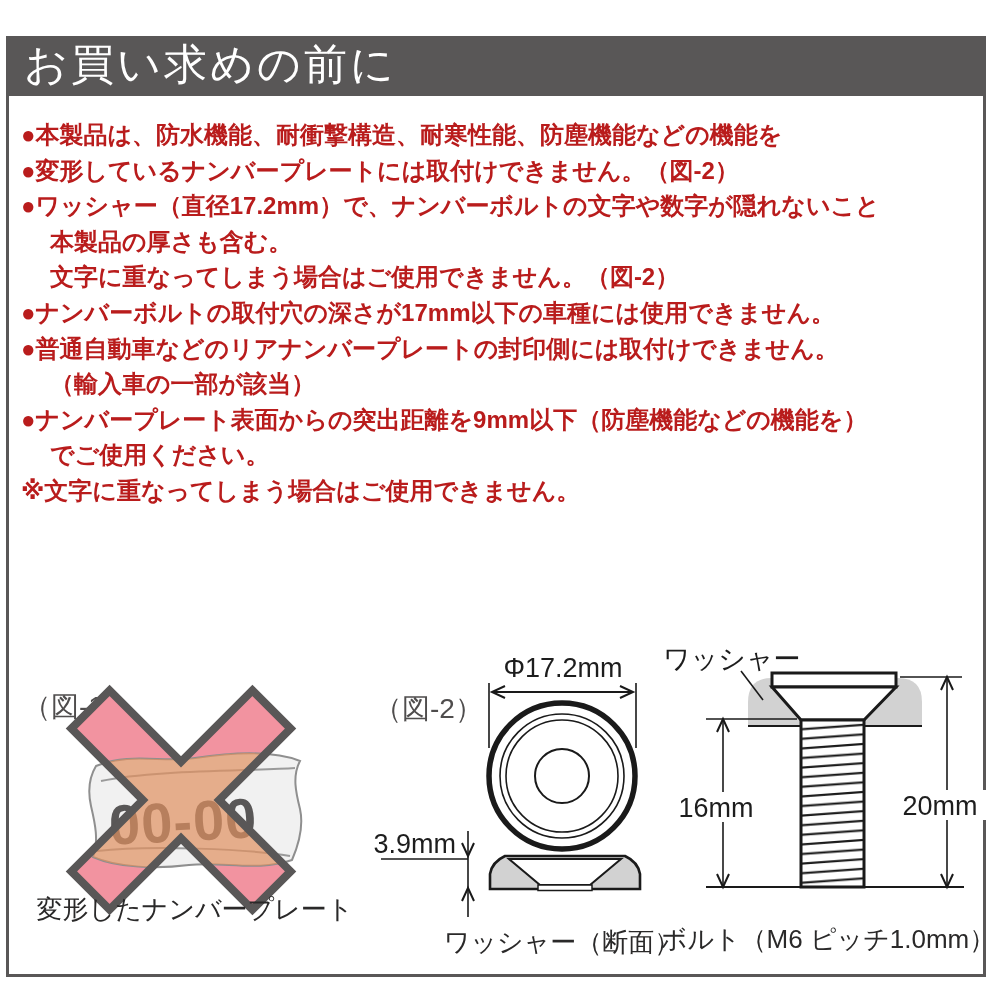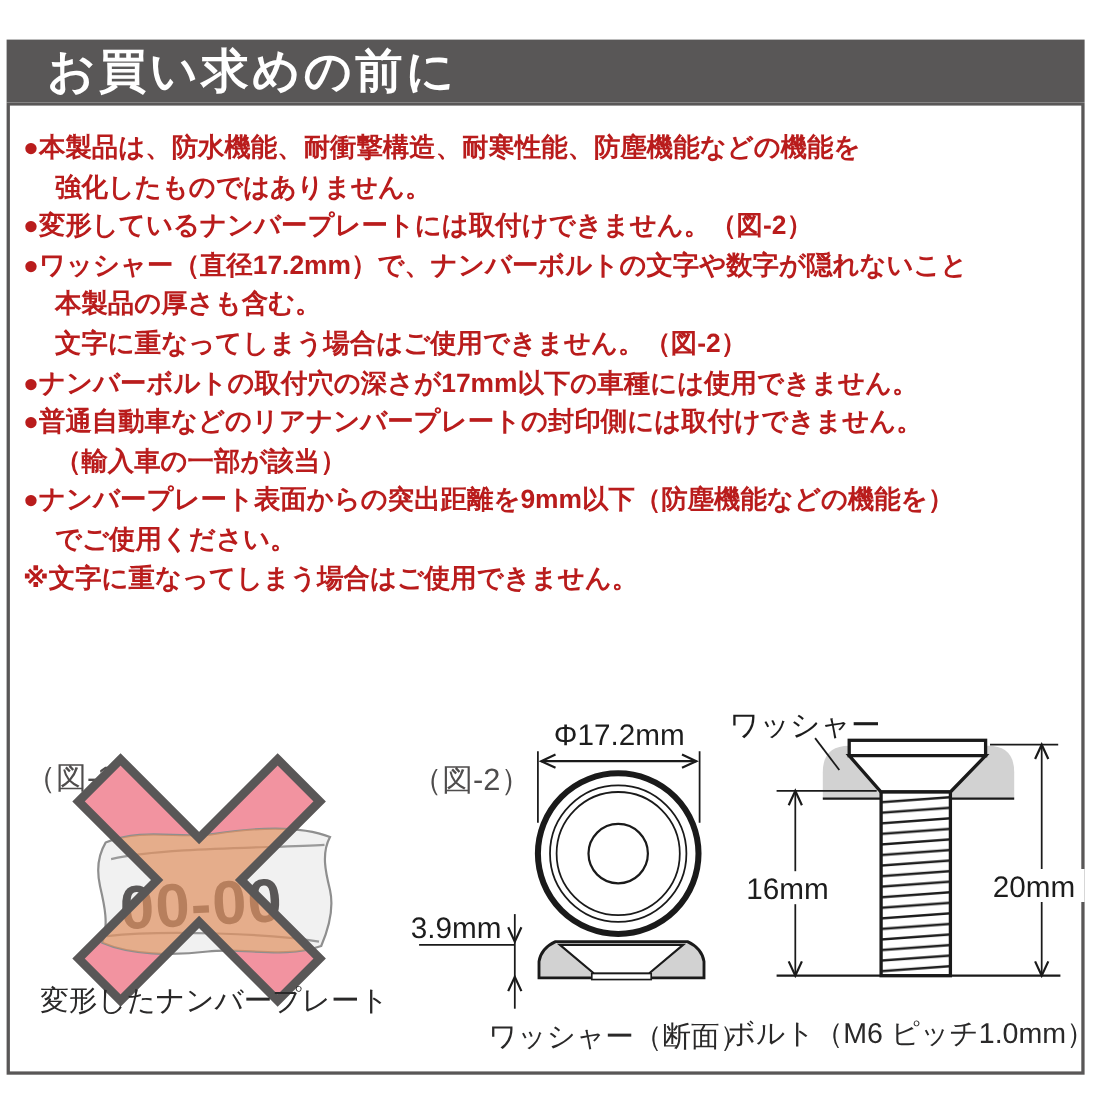--- a/index.html
+++ b/index.html
@@ -2,22 +2,22 @@
 <html><head>
 <meta charset="utf-8">
 <style>
   * { margin:0; padding:0; box-sizing:border-box; }
   html,body { width:1000px; height:1000px; background:#fff;
     font-family:"Liberation Sans","DejaVu Sans",sans-serif; }
   #stage { position:relative; width:1000px; height:1000px; background:#fff; overflow:hidden; }
 
   .header-bar { position:absolute; left:6px; top:36px; width:980px; height:57px;
     background:#595757; display:flex; align-items:center; }
-  .header-bar .title { color:#fff; font-size:43px; font-weight:bold;
-    padding-left:37px; letter-spacing:3px; white-space:nowrap; }
+  .header-bar .title { color:#fff; font-size:43px; font-weight:normal;
+    padding-left:18px; letter-spacing:3px; white-space:nowrap; }
 
   .content-box { position:absolute; left:6px; top:93px; width:980px; height:884px;
     border:3px solid #595757; background:#fff; }
 
   .notice { position:absolute; left:12px; top:21px; width:952px;
     font-size:24px; line-height:35.6px; color:#b91c1c; font-weight:700;
     white-space:nowrap; }
   .notice .line { height:35.6px; }
   .notice .line.indent { padding-left:29px; }
 
@@ -34,21 +34,20 @@
 
 <div id="stage">
 
   <div class="header-bar">
     <span class="title">お買い求めの前に</span>
   </div>
 
   <div class="content-box">
     <div class="notice">
       <div class="line">●本製品は、防水機能、耐衝撃構造、耐寒性能、防塵機能などの機能を</div>
-      <div class="line indent">強化したものではありません。</div>
       <div class="line">●変形しているナンバープレートには取付けできません。（図-2）</div>
       <div class="line">●ワッシャー（直径17.2mm）で、ナンバーボルトの文字や数字が隠れないこと</div>
       <div class="line indent">本製品の厚さも含む。</div>
       <div class="line indent">文字に重なってしまう場合はご使用できません。（図-2）</div>
       <div class="line">●ナンバーボルトの取付穴の深さが17mm以下の車種には使用できません。</div>
       <div class="line">●普通自動車などのリアナンバープレートの封印側には取付けできません。</div>
       <div class="line indent">（輸入車の一部が該当）</div>
       <div class="line">●ナンバープレート表面からの突出距離を9mm以下（防塵機能などの機能を）</div>
       <div class="line indent">でご使用ください。</div>
       <div class="line">※文字に重なってしまう場合はご使用できません。</div>

